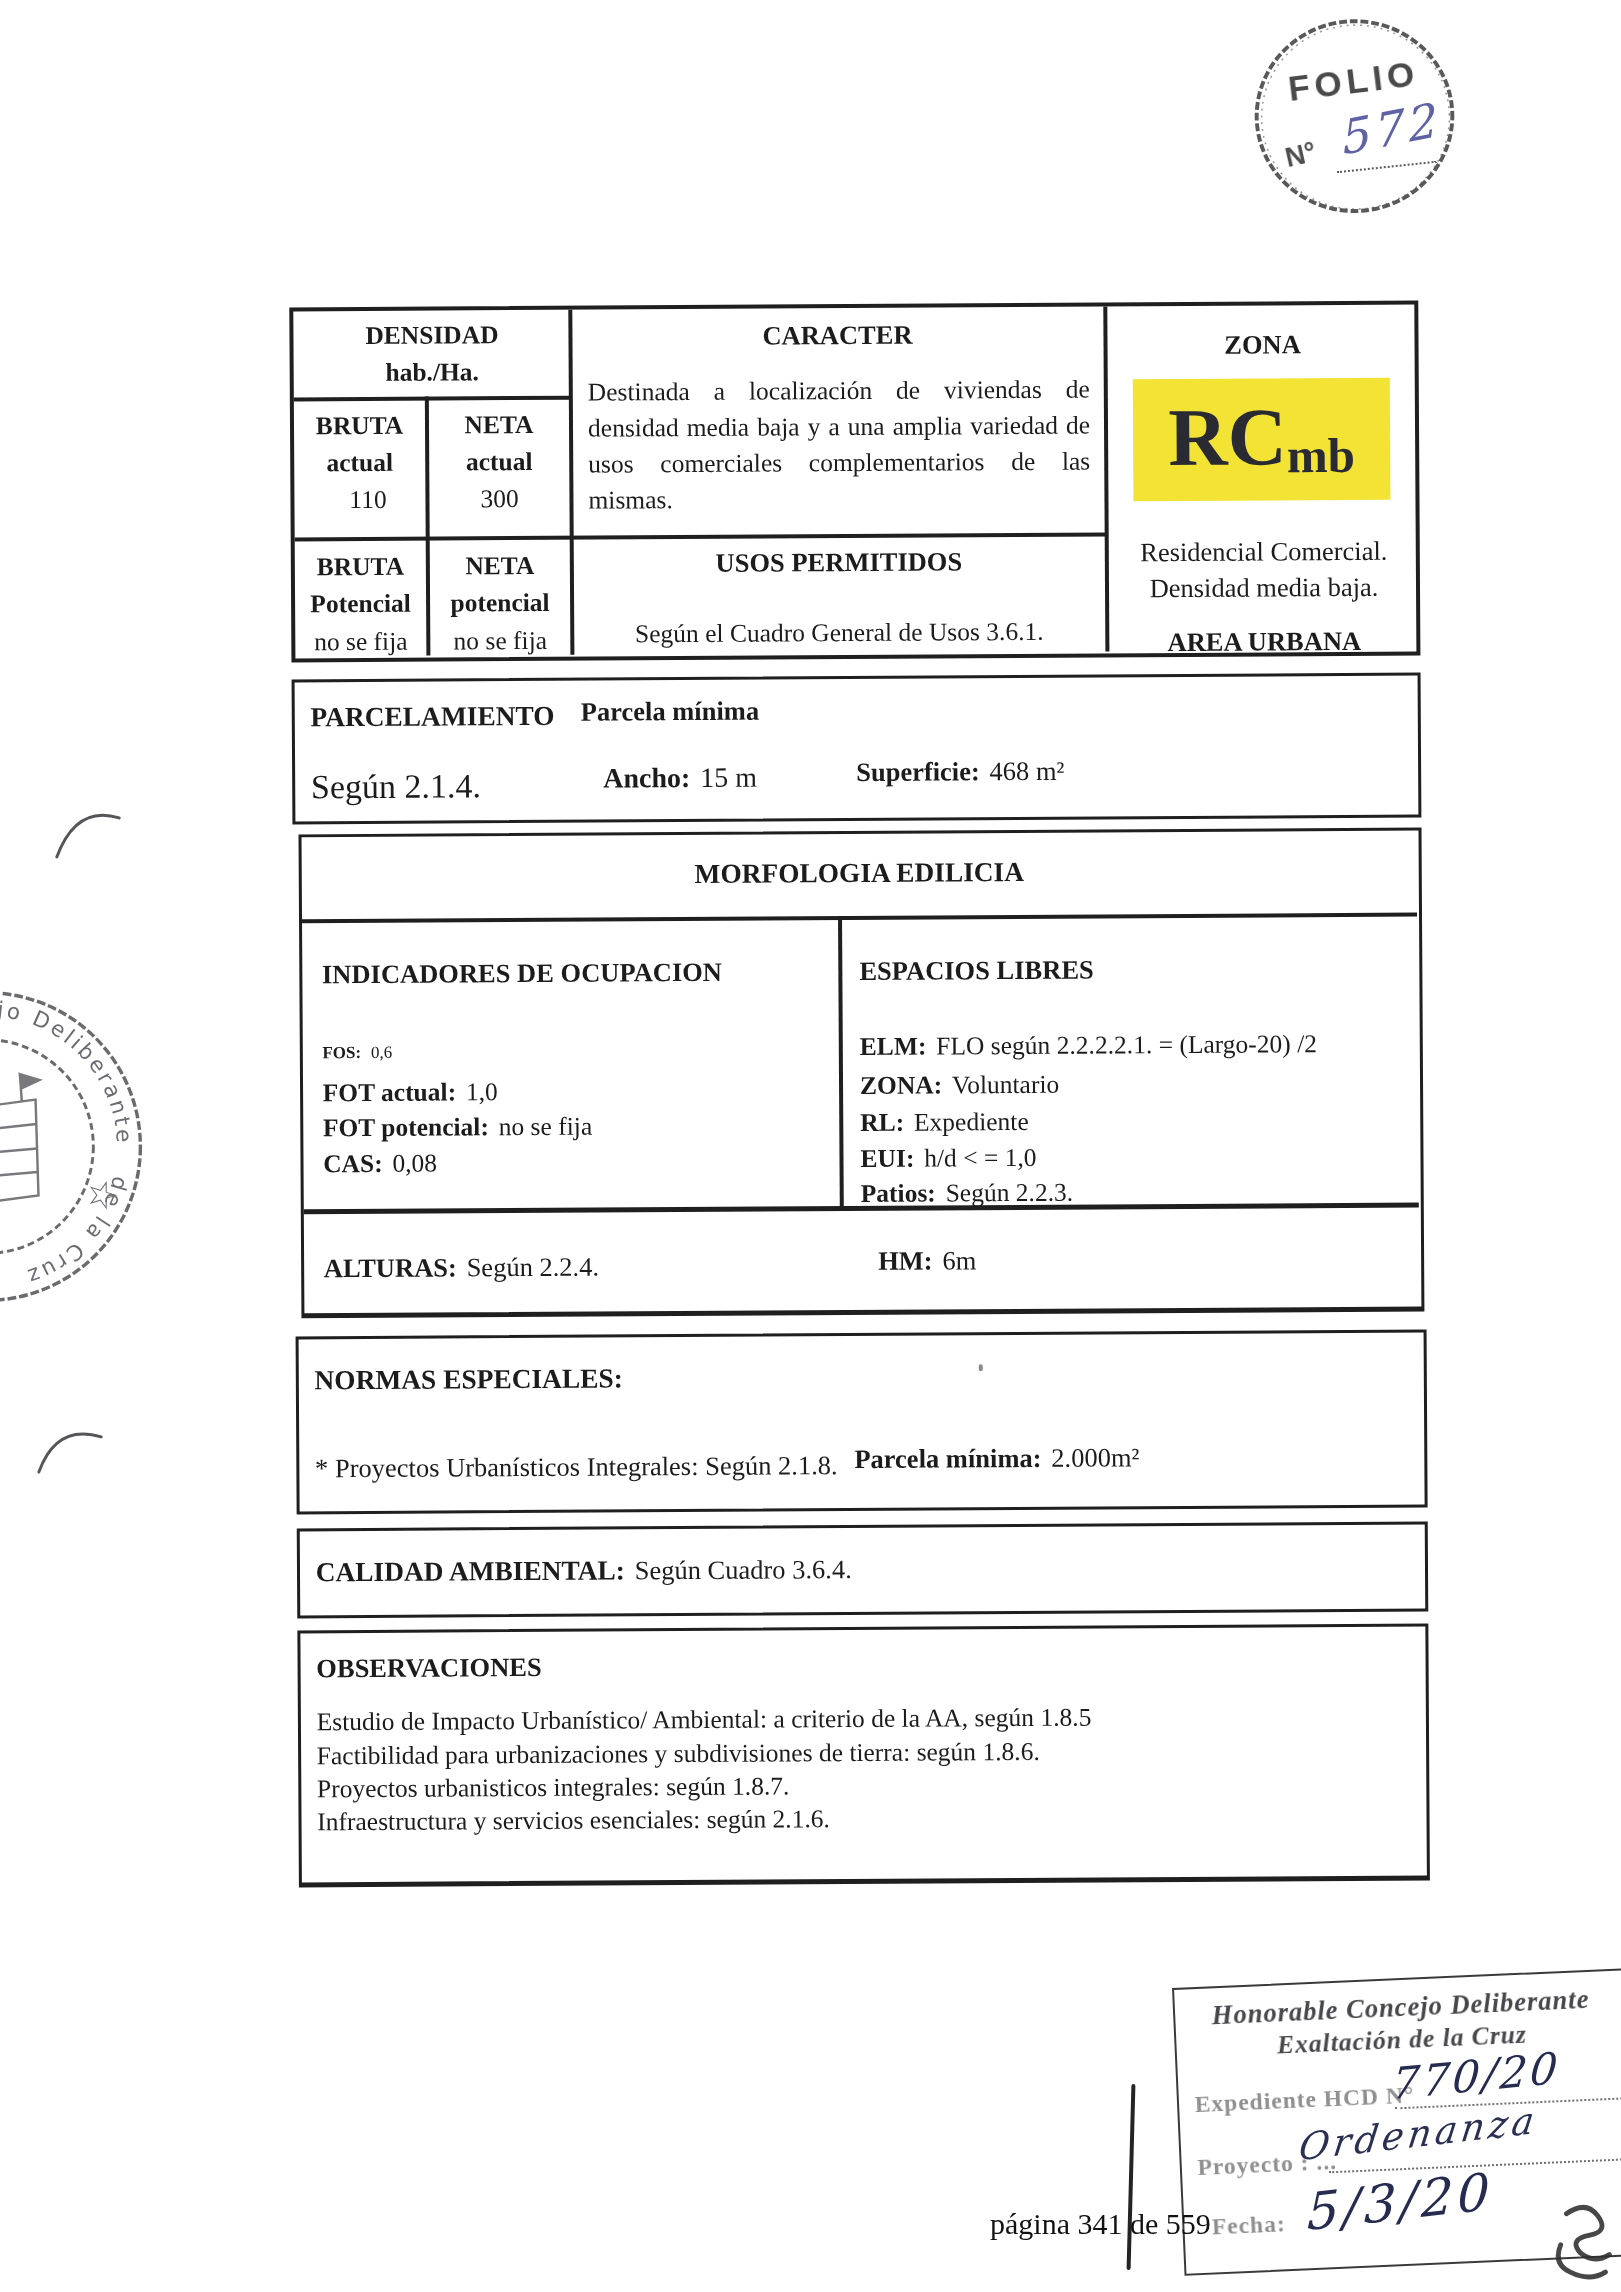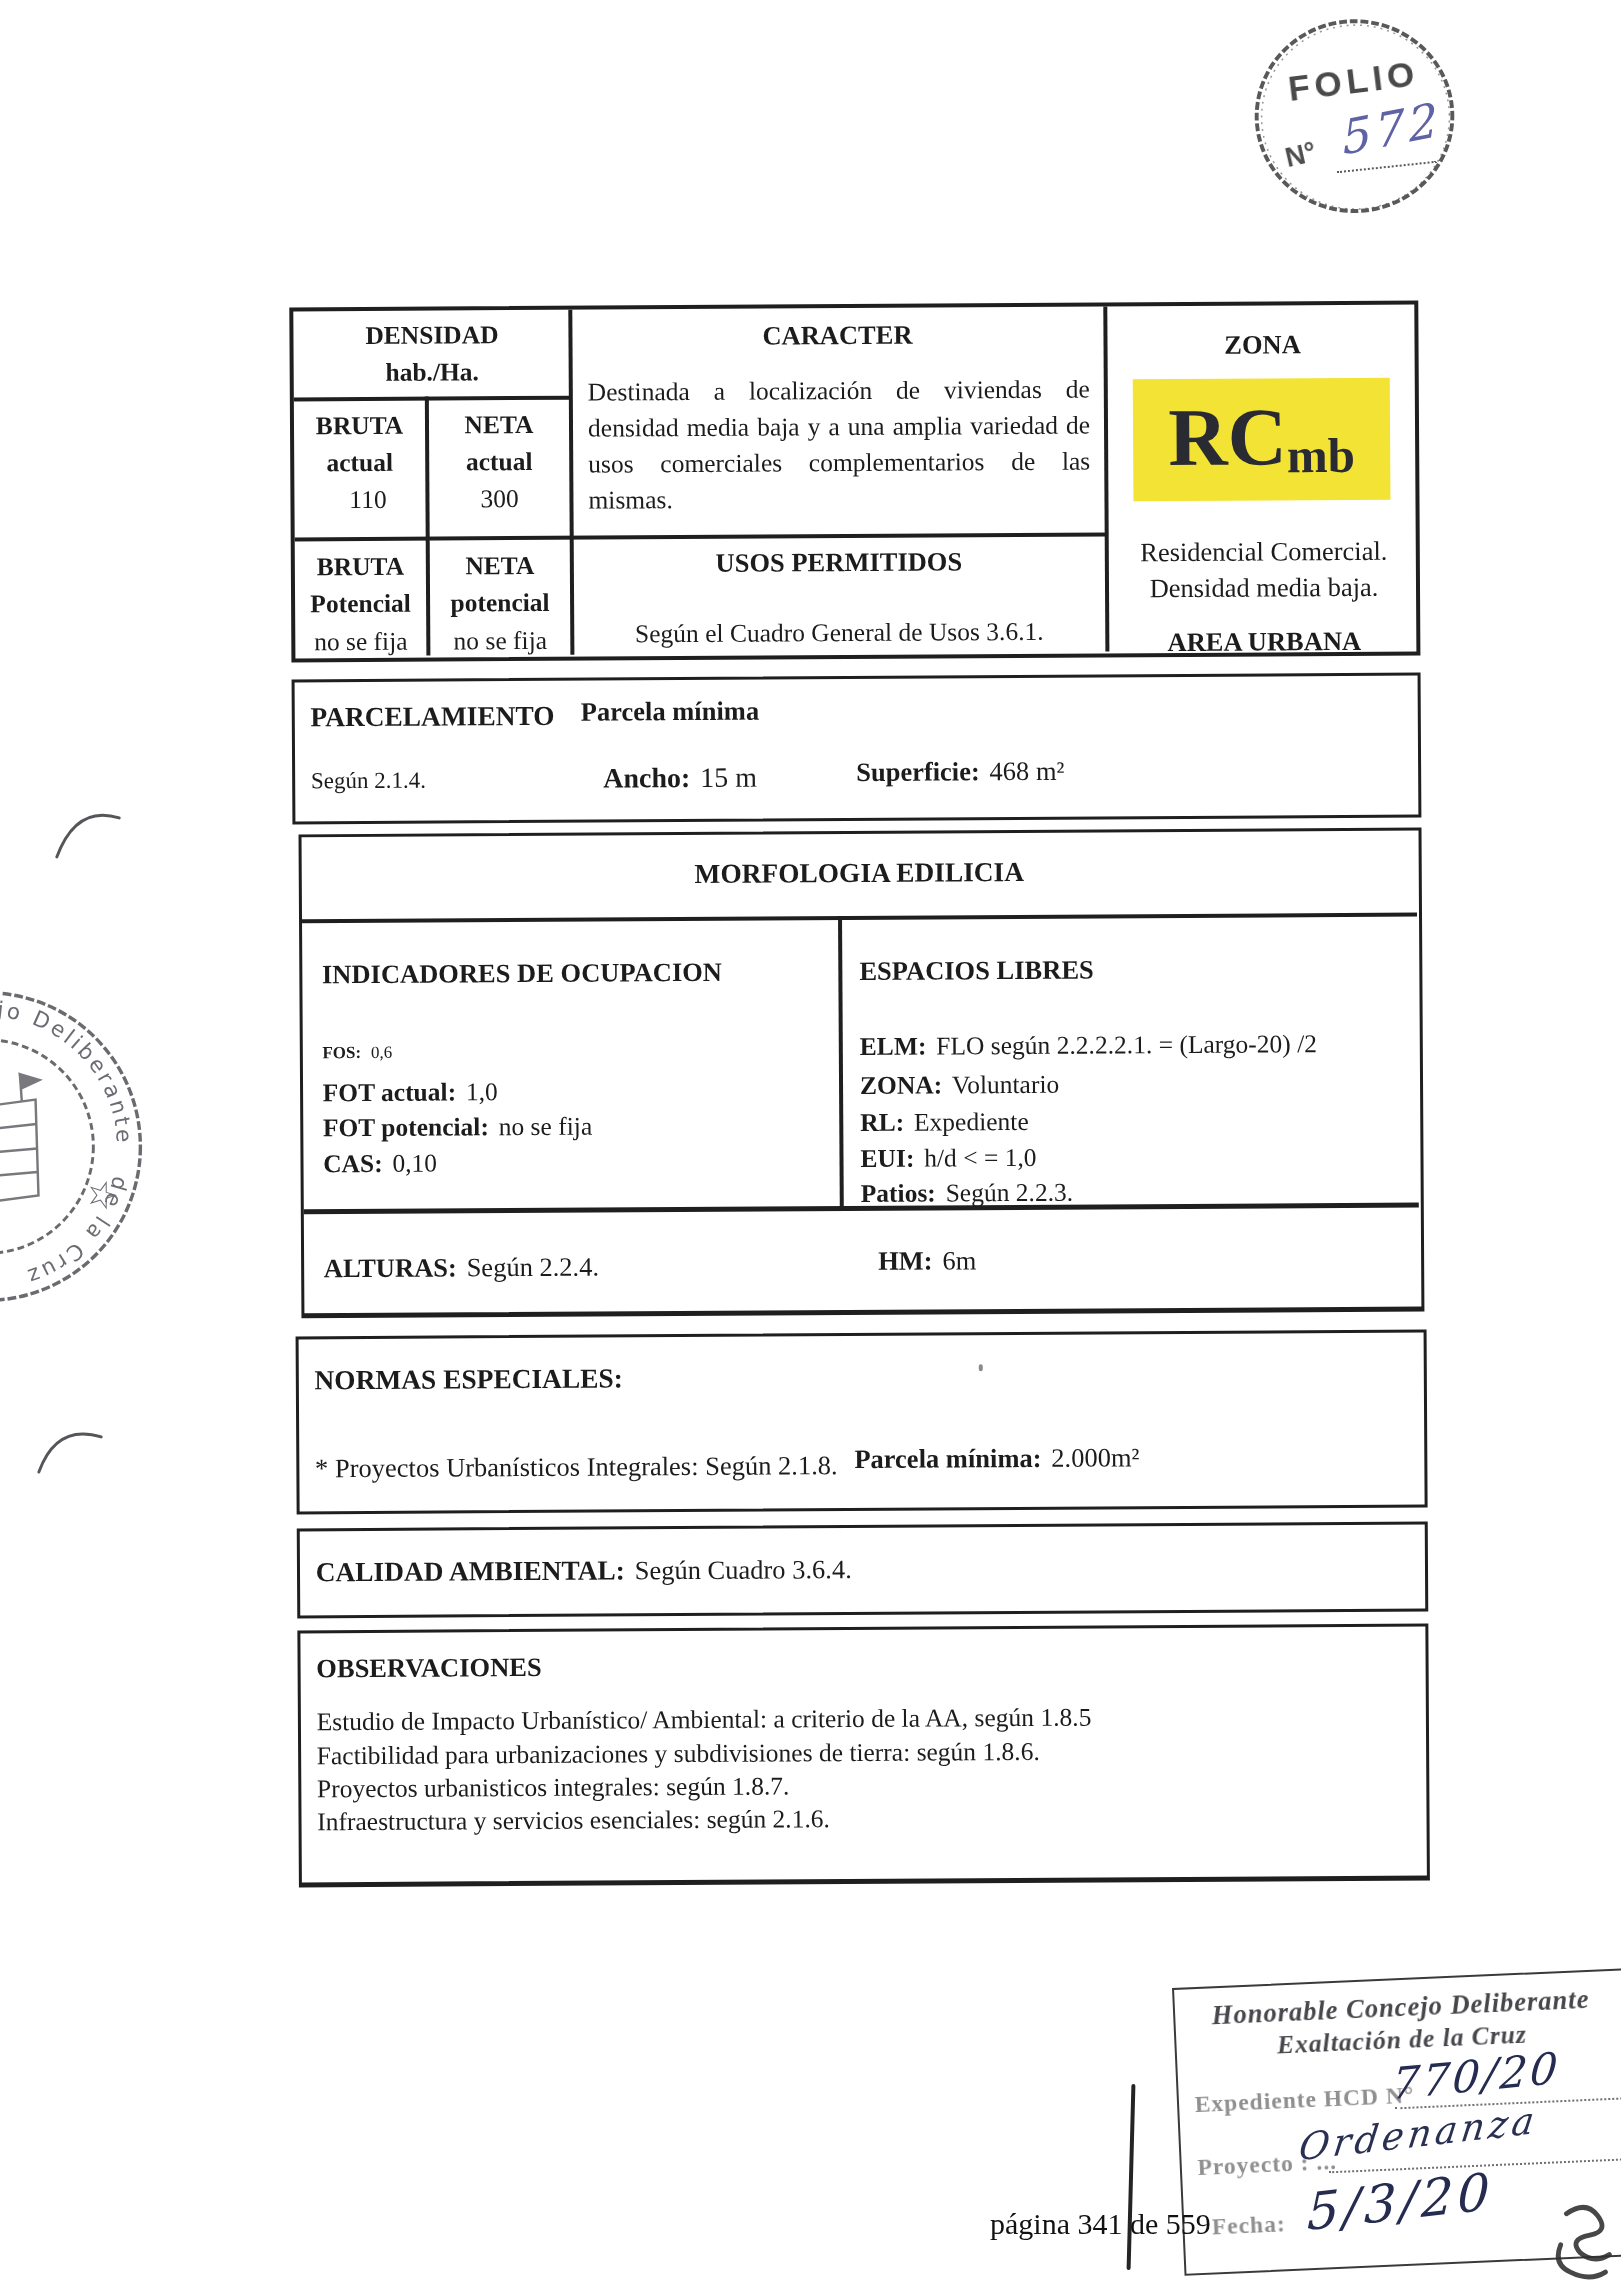--- a/index.html
+++ b/index.html
@@ -75,41 +75,41 @@
         <span class="b" style="font-size:82px;line-height:118px;color:#2a2a33;">RC</span><span class="b" style="font-size:49px;color:#2a2a33;position:relative;top:7.8px;">mb</span>
       </div>
       <div class="abs ctr" style="left:814px;top:231px;width:310px;font-size:26.5px;">Residencial Comercial.</div>
       <div class="abs ctr" style="left:814px;top:267px;width:310px;font-size:26.5px;">Densidad media baja.</div>
       <div class="abs b ctr" style="left:814px;top:321px;width:310px;font-size:26.5px;">AREA URBANA</div>
     </div>
 
     <div class="box cells" style="left:294px;top:676px;width:1129px;height:145px;">
       <div class="abs b" style="left:15.7px;top:19.6px;font-size:27.4px;">PARCELAMIENTO</div>
       <div class="abs b" style="left:286px;top:15.7px;font-size:26.5px;">Parcela mínima</div>
-      <div class="abs" style="left:15.7px;top:86px;font-size:23px;">Según 2.1.4.</div>
+      <div class="abs" style="left:15.7px;top:86px;font-size:34px;">Según 2.1.4.</div>
       <div class="abs" style="left:286px;top:82px;font-size:28px;margin-left:22px;">
         <span class="lb">Ancho:</span><span>15 m</span>
       </div>
       <div class="abs" style="left:561px;top:78px;font-size:26.5px;">
         <span class="lb">Superficie:</span><span>468 m²</span>
       </div>
     </div>
 
     <div class="box cells" style="left:300px;top:831px;width:1123px;height:484px;border-bottom-width:5.9px;">
       <div class="hline" style="left:0;top:82px;width:1115px;height:3.9px;"></div>
       <div class="hline" style="left:0;top:372px;width:1115px;height:4.9px;"></div>
       <div class="vline" style="left:536px;top:82px;width:3.9px;height:294px;"></div>
 
       <div class="abs b ctr" style="left:0;top:23.5px;width:1115px;font-size:27.4px;">MORFOLOGIA EDILICIA</div>
 
       <div class="abs b" style="left:19.6px;top:122px;font-size:26.5px;">INDICADORES DE OCUPACION</div>
       <div class="abs" style="left:19.6px;top:206px;font-size:17px;"><span class="lb">FOS:</span><span>0,6</span></div>
       <div class="abs" style="left:19.6px;top:241px;font-size:25.5px;"><span class="lb">FOT actual:</span><span>1,0</span></div>
       <div class="abs" style="left:19.6px;top:276px;font-size:25.5px;"><span class="lb">FOT potencial:</span><span>no se fija</span></div>
-      <div class="abs" style="left:19.6px;top:312px;font-size:25.5px;"><span class="lb">CAS:</span><span>0,10</span></div>
+      <div class="abs" style="left:19.6px;top:312px;font-size:25.5px;"><span class="lb">CAS:</span><span>0,08</span></div>
 
       <div class="abs b" style="left:557px;top:122px;font-size:26.5px;">ESPACIOS LIBRES</div>
       <div class="abs" style="left:557px;top:198px;font-size:25.5px;"><span class="lb">ELM:</span><span>FLO según 2.2.2.2.1. = (Largo-20) /2</span></div>
       <div class="abs" style="left:557px;top:237px;font-size:25.5px;"><span class="lb">ZONA:</span><span>Voluntario</span></div>
       <div class="abs" style="left:557px;top:274px;font-size:25.5px;"><span class="lb">RL:</span><span>Expediente</span></div>
       <div class="abs" style="left:557px;top:310px;font-size:25.5px;"><span class="lb">EUI:</span><span>h/d  &lt; = 1,0</span></div>
       <div class="abs" style="left:557px;top:345px;font-size:25.5px;"><span class="lb">Patios:</span><span>Según 2.2.3.</span></div>
 
       <div class="abs" style="left:19.6px;top:416px;font-size:26.5px;"><span class="lb">ALTURAS:</span><span>Según 2.2.4.</span></div>
       <div class="abs" style="left:574px;top:412px;font-size:26.5px;"><span class="lb">HM:</span><span>6m</span></div>

